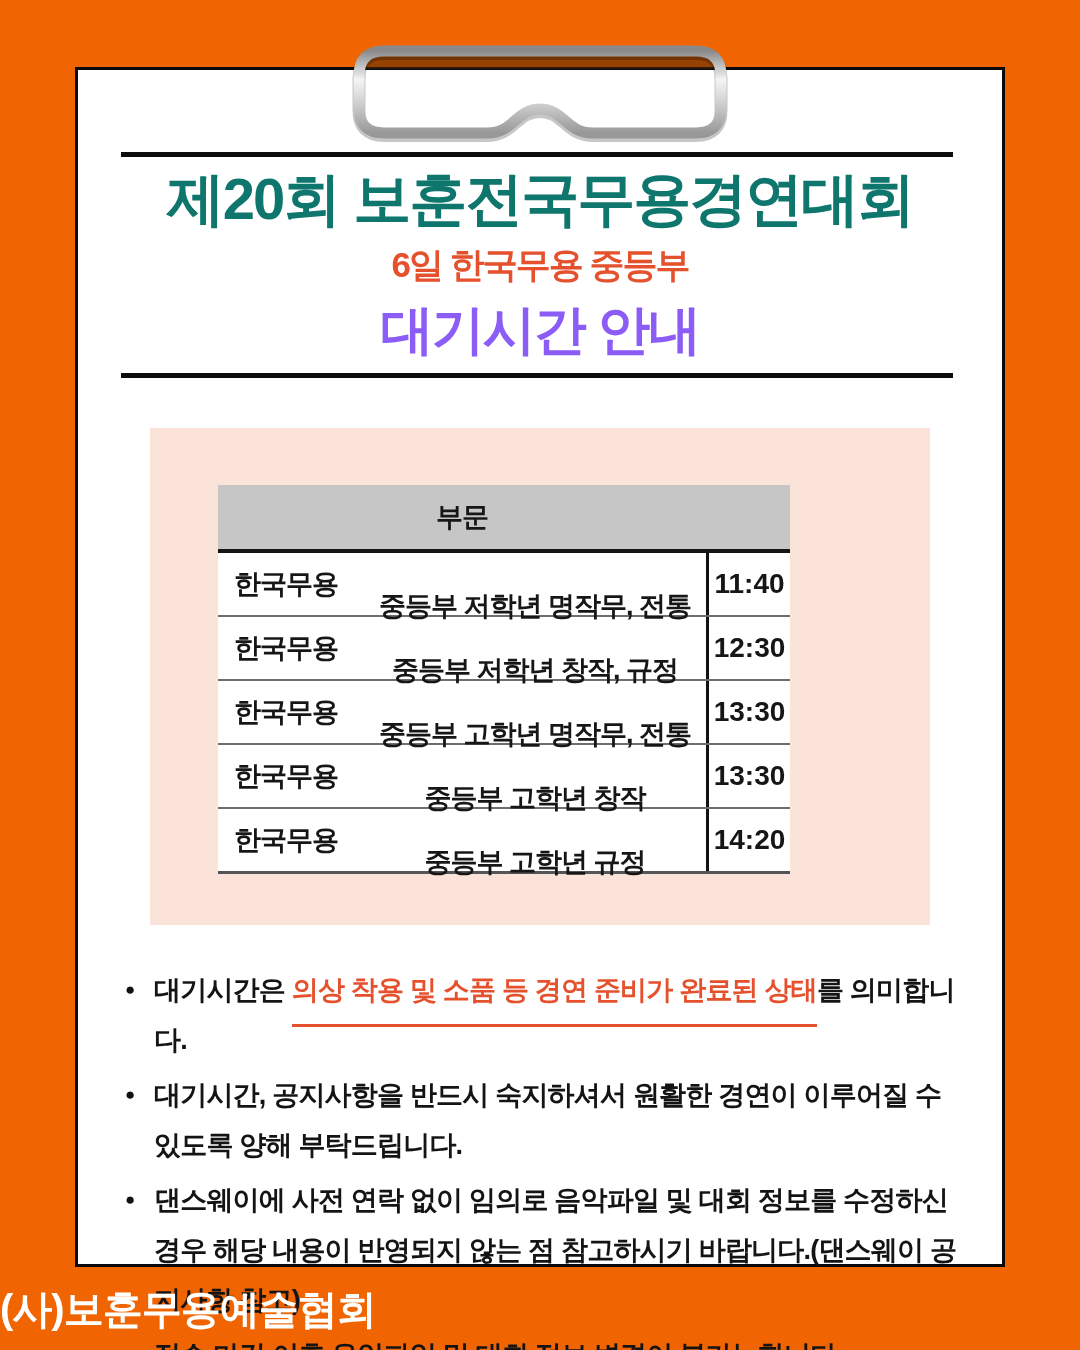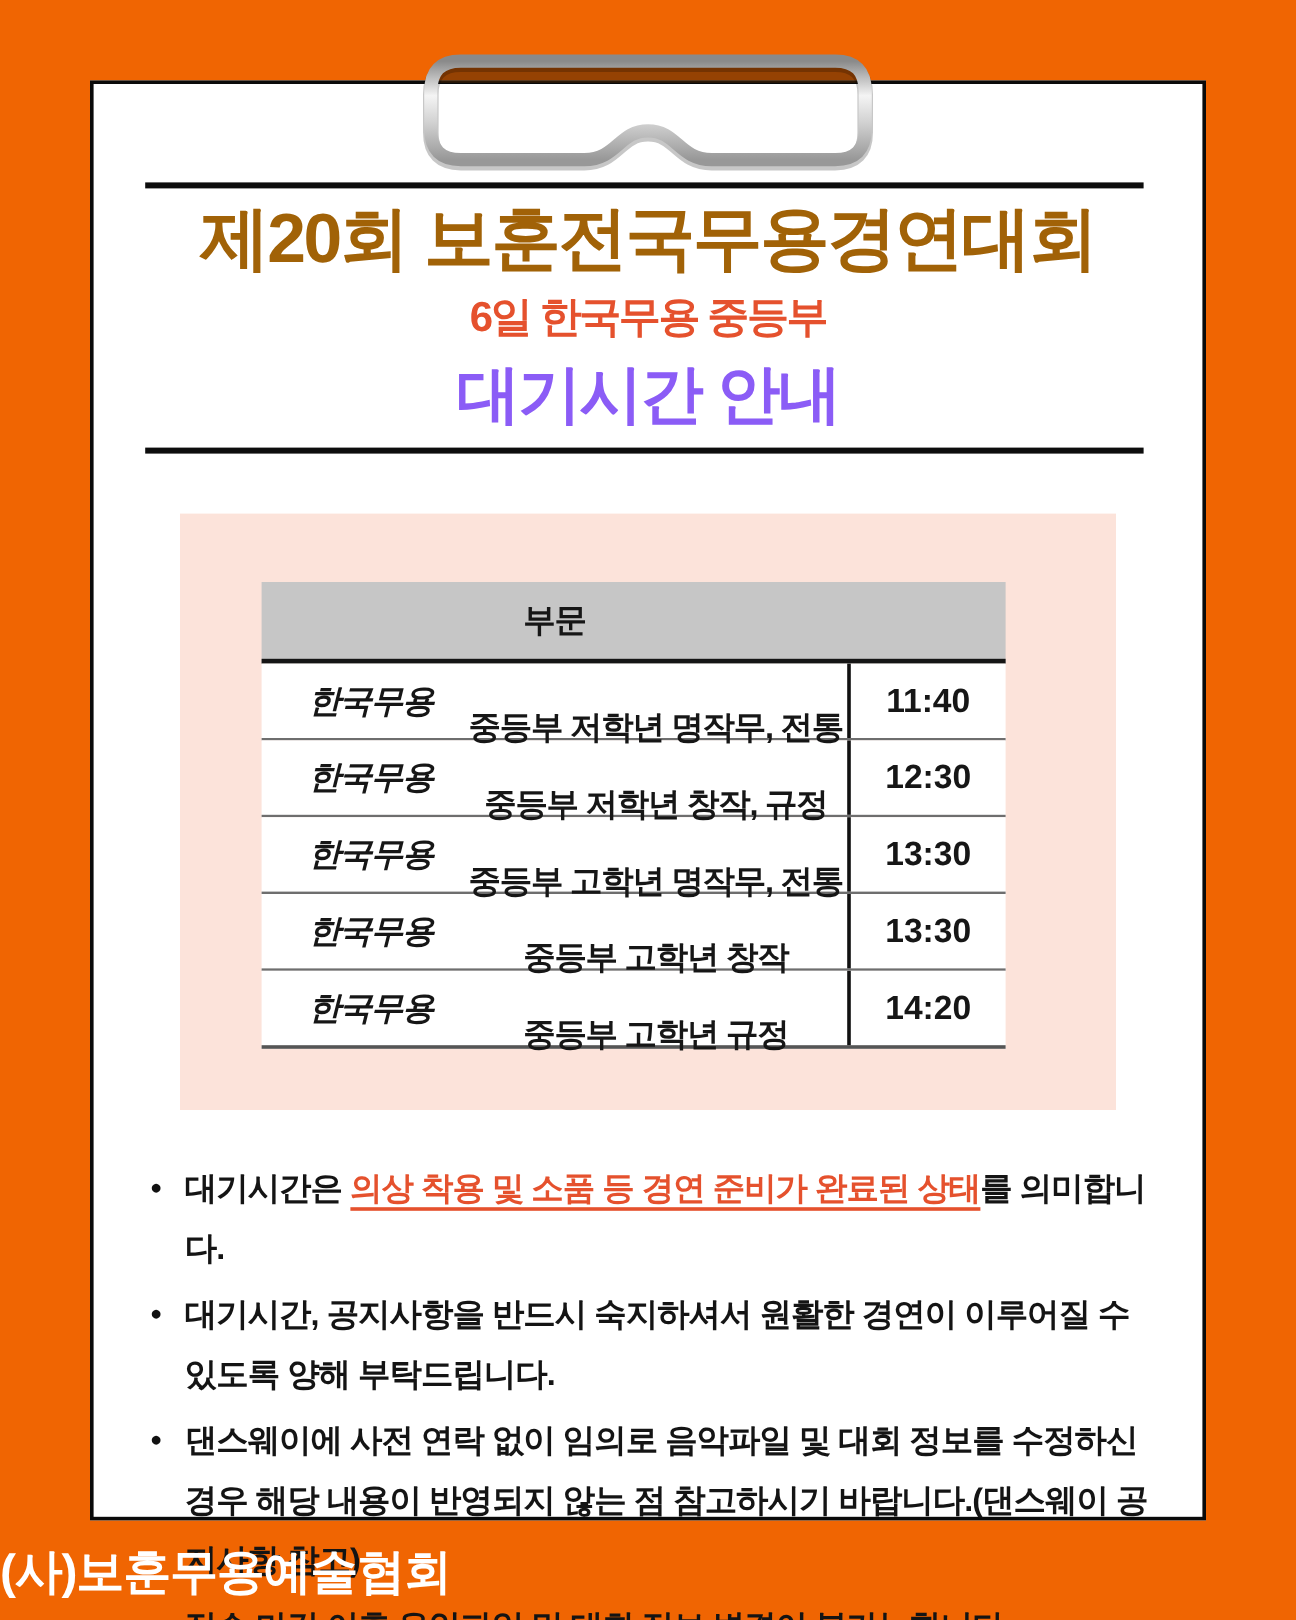--- a/index.html
+++ b/index.html
@@ -17,55 +17,55 @@
   }
   .rule {
     position:absolute; left:43px; width:832px; height:5px; background:#0d0d0d;
   }
   .rule-top { top:82px; }
   .rule-bottom { top:303px; }
   .title-block {
     position:absolute; top:96px; left:0; width:100%;
     text-align:center; font-weight:800; letter-spacing:-2px;
   }
-  .t1 { font-size:58px; line-height:66px; color:#a16207; }
+  .t1 { font-size:58px; line-height:66px; color:#0f766e; }
   .t2 { font-size:35px; line-height:66px; color:#E5512D; }
   .t3 { font-size:53px; line-height:64px; color:#8b5cf6; }
   .table-panel {
     position:absolute; left:72px; top:358px; width:780px; height:497px;
     background:#FCE3DA;
   }
-  .wtable { position:absolute; left:68px; top:57px; width:620px; color:#161616; }
+  .wtable { position:absolute; left:68px; top:57px; width:572px; color:#161616; }
   .thead {
     display:flex; height:64px; background:#C6C6C6;
     border-bottom:4px solid #151515; font-weight:700;
   }
   .trow {
     display:flex; height:62px; background:#ffffff;
     border-bottom:2px solid #6e6e6e; font-weight:600;
   }
   .trow.last { border-bottom:3px solid #555555; }
   .cell { display:flex; align-items:center; font-size:27px; letter-spacing:-1px; }
   .cell.cat { width:488px; }
   .cell.time { flex:1; border-left:3px solid #111111; justify-content:center; font-size:28px; letter-spacing:0; }
   .thead .cell.cat { justify-content:center; }
-  .genre { margin-left:39px; width:130px; flex-shrink:0;font-style:italic; }
+  .genre { margin-left:16px; width:130px; flex-shrink:0; }
   .category { flex:1; text-align:center;margin-top:44px; }
   .notes {
     position:absolute; left:47px; top:895px; width:838px;
     list-style:none; margin:0; padding:0;
   }
   .notes li { display:flex; margin:0 0 5px 0; }
   .dot { width:29px; flex-shrink:0; line-height:50px; font-size:17px; color:#111; }
   .dot::before { content:"●"; }
   .note-text {
     margin:0; font-size:27px; line-height:50px; font-weight:600;
     color:#141414; letter-spacing:-0.8px;
   }
-  .hl { color:#E5512D; border-bottom:3px solid #E5512D; padding-bottom:1px; }
+  .hl { color:#E5512D; border-bottom:3px solid #E5512D; padding-bottom:19px; }
   .footer {
     position:absolute; left:0; top:1282px; width:100%; text-align:left;
     font-size:40px; font-weight:800; color:#ffffff; letter-spacing:-1px;
   }
 </style>
 </head>
 <body>
 
 <div class="card">
 

